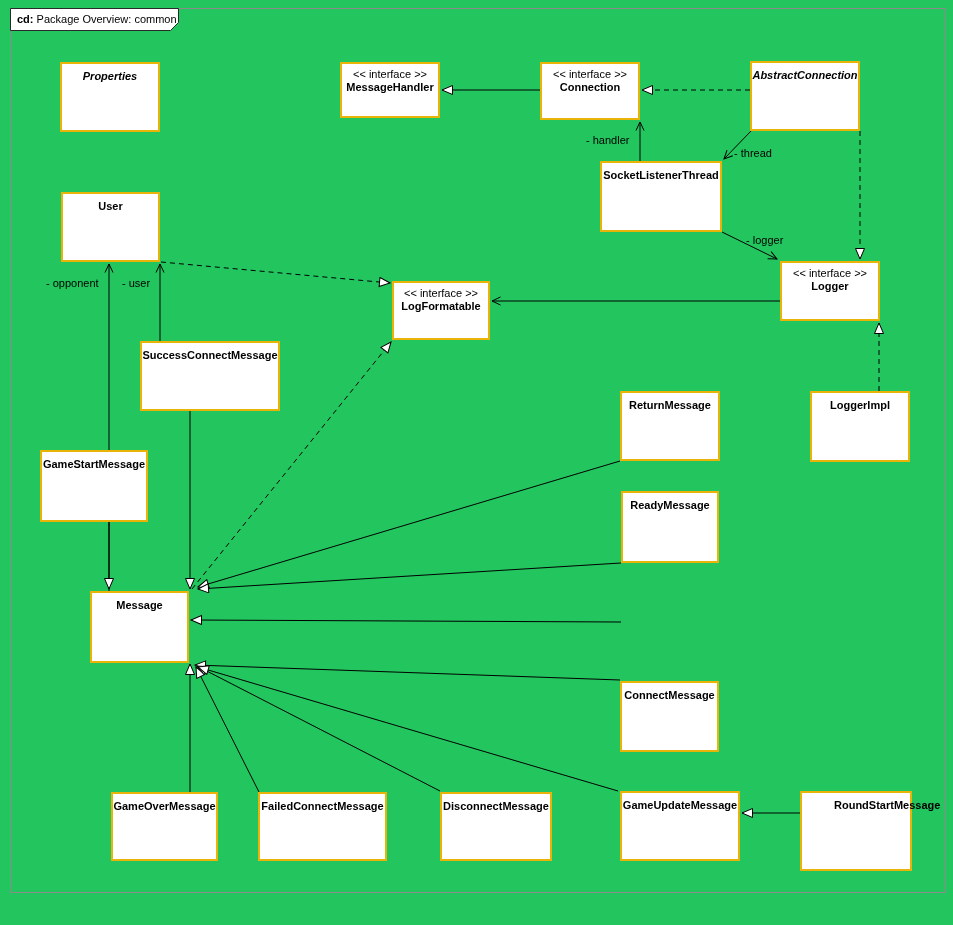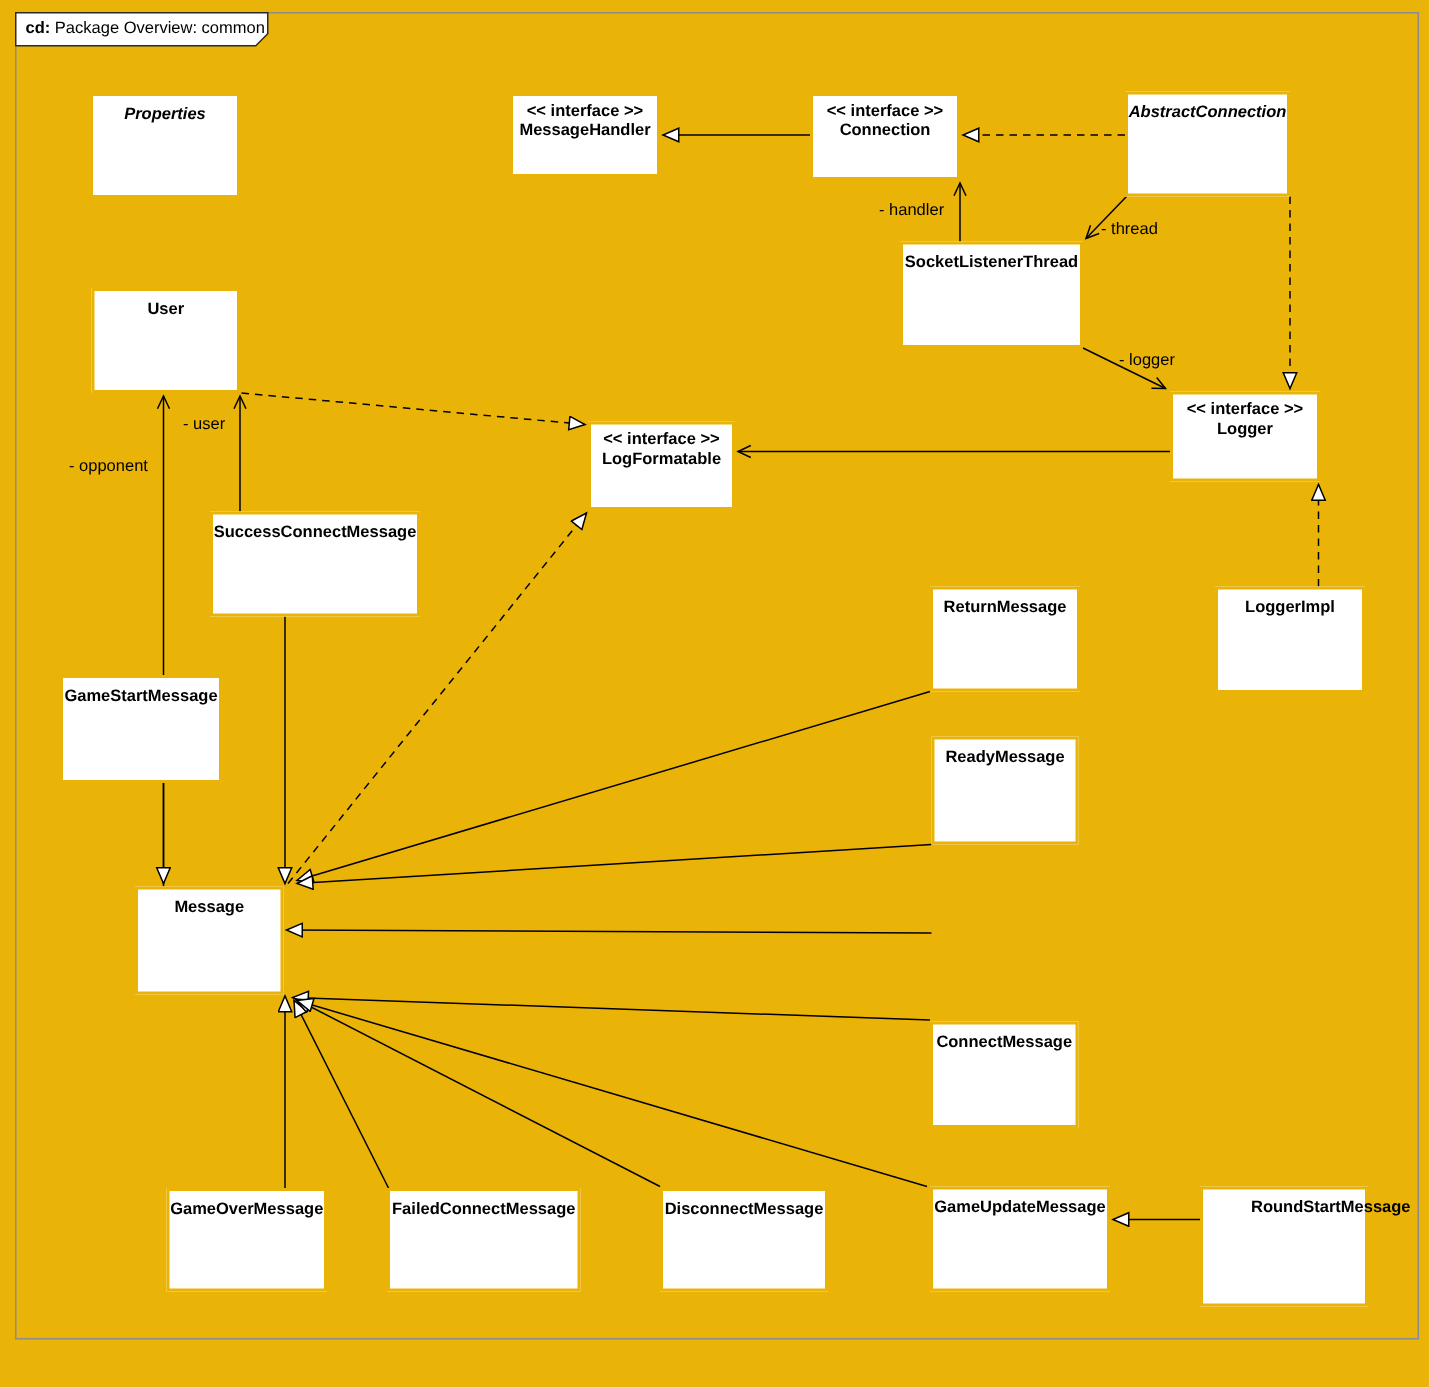--- a/index.html
+++ b/index.html
@@ -1,21 +1,21 @@
 <!DOCTYPE html>
 <html><head>
 <meta charset="utf-8">
 <style>
   html, body { margin: 0; padding: 0; background: #ffffff; }
   body { font-family: "Liberation Sans", "DejaVu Sans", sans-serif; }
   .stage {
     position: relative;
     width: 953px;
     height: 925px;
-    background: #eab308;
+    background: #22c55e;
     overflow: hidden;
   }
   #edges-svg {
     position: absolute;
     left: 0; top: 0;
     width: 953px; height: 925px;
     z-index: 1;
   }
   .edge { stroke: #000000; stroke-width: 1; fill: none; }
   .edge.realization { stroke-dasharray: 5,4; }
@@ -27,21 +27,21 @@
   .uml-node {
     position: absolute;
     box-sizing: border-box;
     border: 2px solid #eab308;
     background: #ffffff;
     text-align: center;
     pointer-events: auto;
   }
   .stereotype {
     font-size: 11px;
-    font-weight: bold;
+    font-weight: normal;
     color: #000000;
     margin-top: 4px;
     white-space: nowrap;
   }
   .class-name {
     font-size: 11px;
     font-weight: bold;
     color: #000000;
     margin-top: 6px;
     white-space: nowrap;
@@ -200,17 +200,17 @@
   </div>
       <div class="uml-node" style="left: 800px; top: 791px; width: 112px; height: 80px; padding-left: 32px;">
 
     <div class="class-name">RoundStartMessage</div>
   </div>
     </div>
   <div id="labels-layer">
       <div class="edge-label" style="left: 586px; top: 134px; text-align: center;">- handler</div>
       <div class="edge-label" style="left: 734px; top: 147px;">- thread</div>
       <div class="edge-label" style="left: 746px; top: 234px;">- logger</div>
-      <div class="edge-label" style="left: 46px; top: 277px; margin-top: 28px;">- opponent</div>
+      <div class="edge-label" style="left: 46px; top: 277px;">- opponent</div>
       <div class="edge-label" style="left: 122px; top: 277px;">- user</div>
     </div>
 
 </div>
 
 </body></html>

